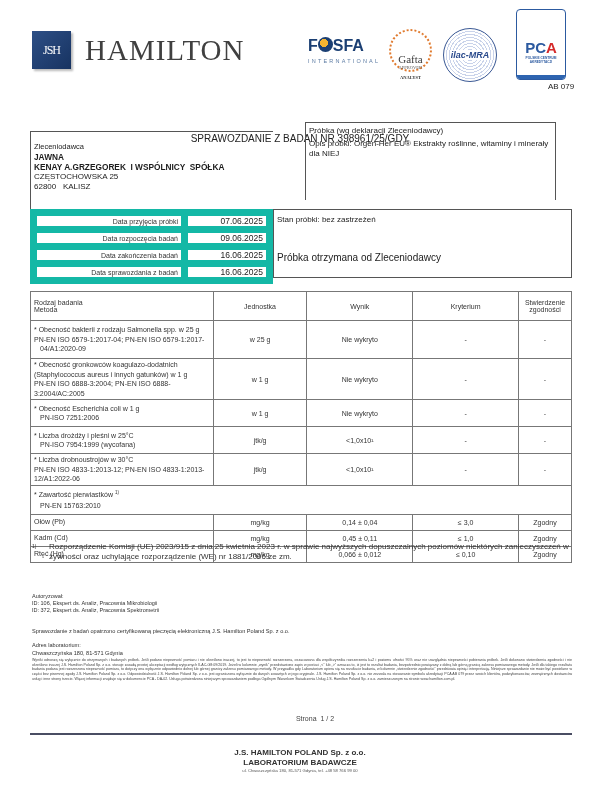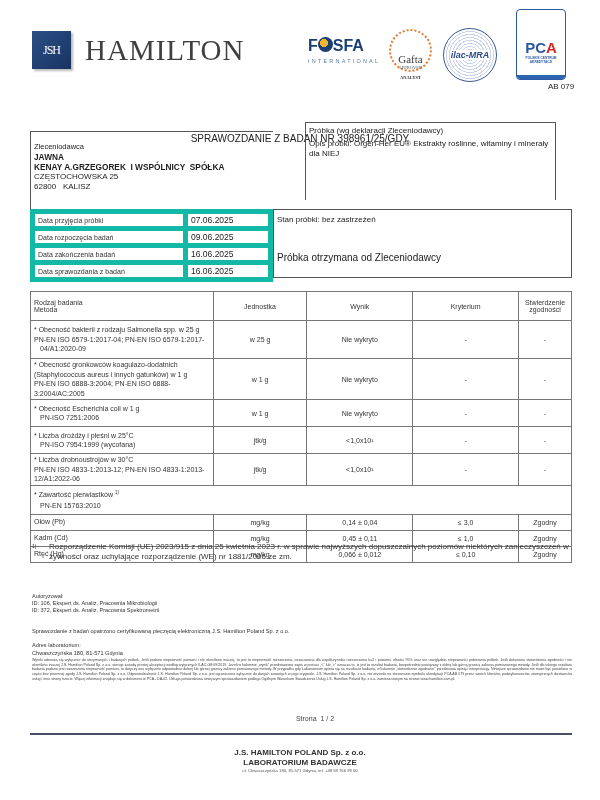--- a/index.html
+++ b/index.html
@@ -39,21 +39,21 @@
   .box { position: absolute; border: 1px solid #555; }
   .client-box { left: 30px; top: 131px; width: 243px; height: 78px; border-bottom: none; border-right: none; }
   .cell-text { font-size: 8px; line-height: 10px; }
   .client-box .pad { padding: 2px 3px; margin-top: 8px; }
   .bold { font-weight: bold; font-size: 8.3px; color: #1c1c1c; }
 
   .sample-box { left: 273px; top: 122px; width: 251px; height: 78px; border-bottom: none; margin-left: 32px; }
   .sample-box .pad { padding: 3px 3px; }
 
   .dates { position: absolute; left: 30px; top: 209px; width: 243px; border-collapse: collapse; }
-  .dates td { border: 5px solid #14b8a6; height: 17px; font-size: 7px; padding: 0 3px; color: #333; }
+  .dates td { border: 7px solid #14b8a6; height: 17px; font-size: 7px; padding: 0 3px; color: #333; text-align: right; }
   .dates td.val { font-size: 8.5px; color: #1c1c1c; width: 85px; }
 
   .status-box { position: absolute; left: 273px; top: 209px; width: 299px; height: 69px; border: 1px solid #555; }
   .status-box .s1 { position: absolute; left: 3px; top: 5px; font-size: 8px; }
   .status-box .s2 { position: absolute; left: 3px; top: 42px; font-size: 10px; }
 
   .results { position: absolute; left: 30px; top: 291px; width: 542px; border-collapse: collapse; }
   .results th, .results td { border: 1px solid #777; font-size: 7px; color: #333; }
   .results th { height: 29px; font-weight: normal; text-align: center; }
   .results th.left { text-align: left; padding: 0 3px; }

